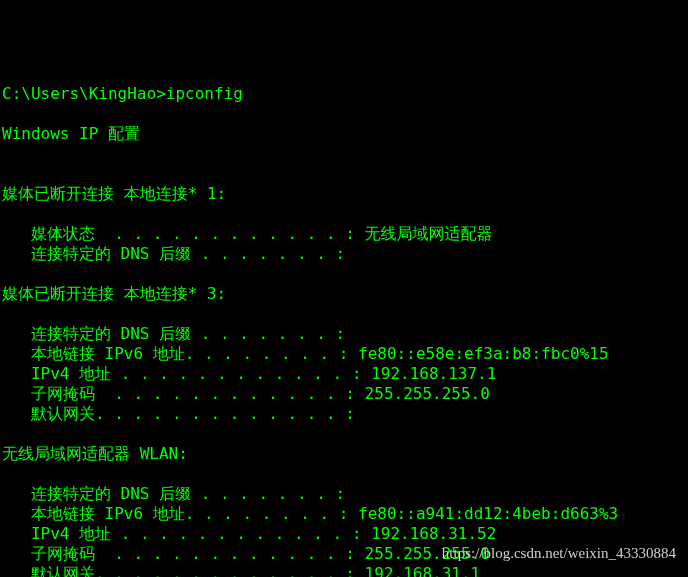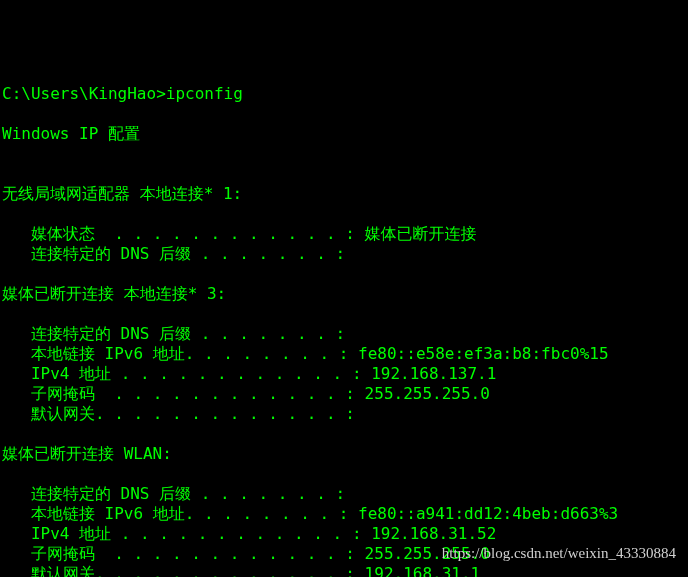--- a/index.html
+++ b/index.html
@@ -36,34 +36,34 @@
 </head>
 <body>
 
 
 
 <div class="term"><span>C:\Users\KingHao&gt;</span><span>ipconfig</span>
 <span></span>
 <span>Windows IP 配置</span>
 <span></span>
 <span></span>
-<span>无线局域网适配器 本地连接* 1:</span>
+<span>媒体已断开连接 本地连接* 1:</span>
 <span></span>
-<span>   媒体状态  . . . . . . . . . . . . : 媒体已断开连接</span>
+<span>   媒体状态  . . . . . . . . . . . . : 无线局域网适配器</span>
 <span>   连接特定的 DNS 后缀 . . . . . . . :</span>
 <span></span>
 <span>媒体已断开连接 本地连接* 3:</span>
 <span></span>
 <span>   连接特定的 DNS 后缀 . . . . . . . :</span>
 <span>   本地链接 IPv6 地址. . . . . . . . : fe80::e58e:ef3a:b8:fbc0%15</span>
 <span>   IPv4 地址 . . . . . . . . . . . . : 192.168.137.1</span>
 <span>   子网掩码  . . . . . . . . . . . . : 255.255.255.0</span>
 <span>   默认网关. . . . . . . . . . . . . :</span>
 <span></span>
-<span>媒体已断开连接 WLAN:</span>
+<span>无线局域网适配器 WLAN:</span>
 <span></span>
 <span>   连接特定的 DNS 后缀 . . . . . . . :</span>
 <span>   本地链接 IPv6 地址. . . . . . . . : fe80::a941:dd12:4beb:d663%3</span>
 <span>   IPv4 地址 . . . . . . . . . . . . : 192.168.31.52</span>
 <span>   子网掩码  . . . . . . . . . . . . : 255.255.255.0</span>
 <span>   默认网关. . . . . . . . . . . . . : 192.168.31.1</span>
 <span></span>
 </div>
 
 <div class="watermark">https://blog.csdn.net/weixin_43330884</div>

